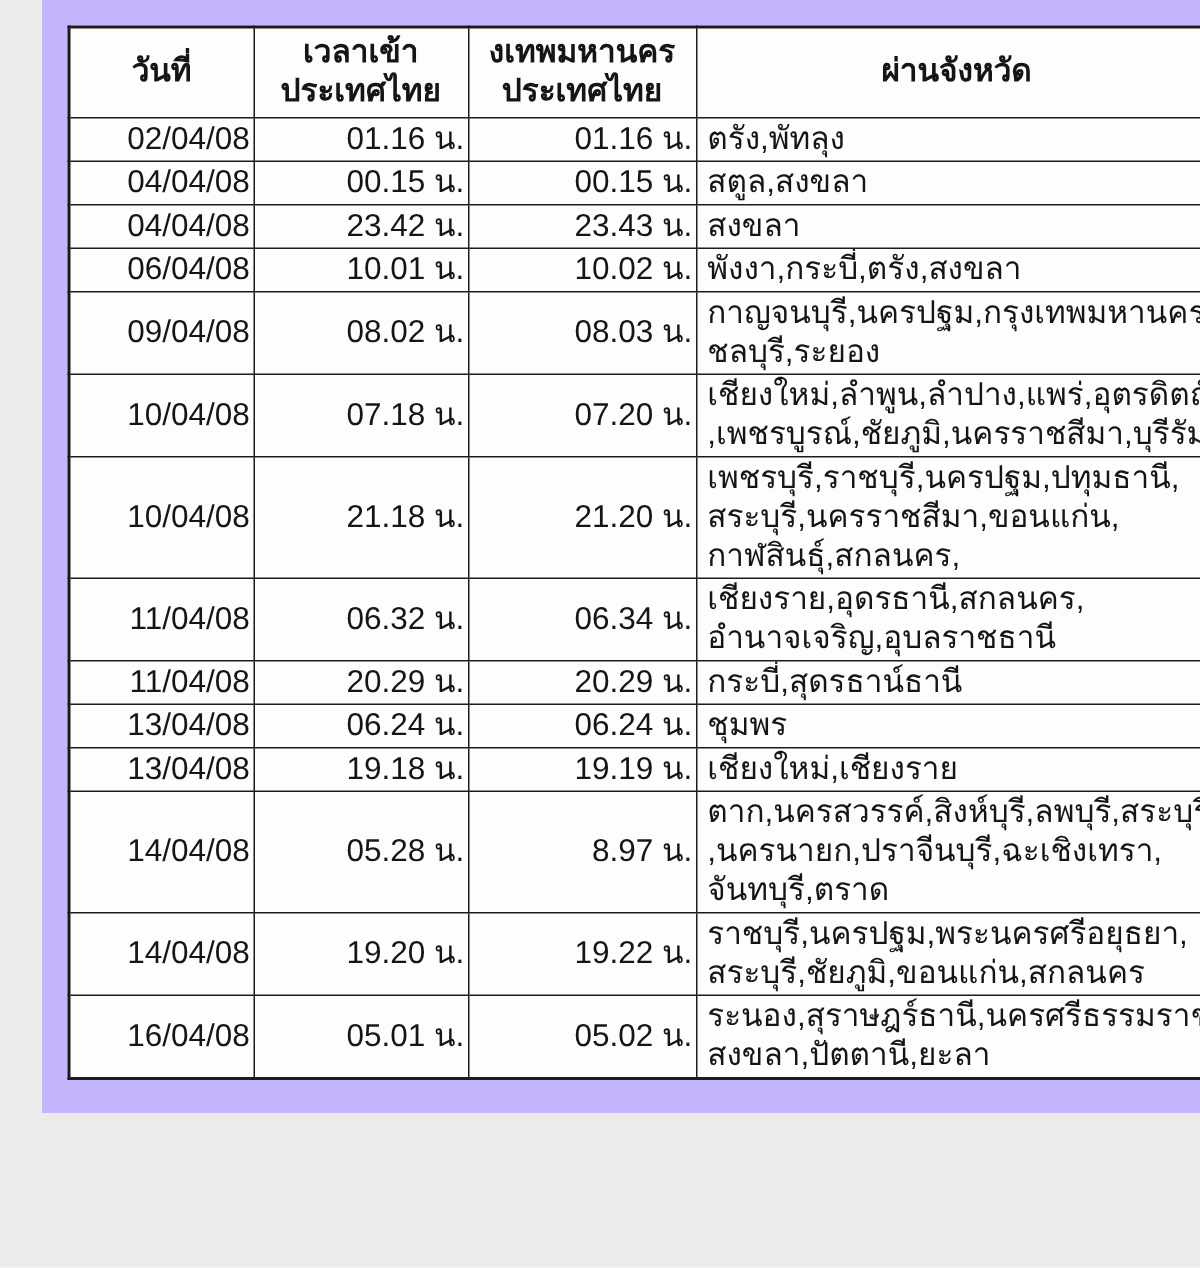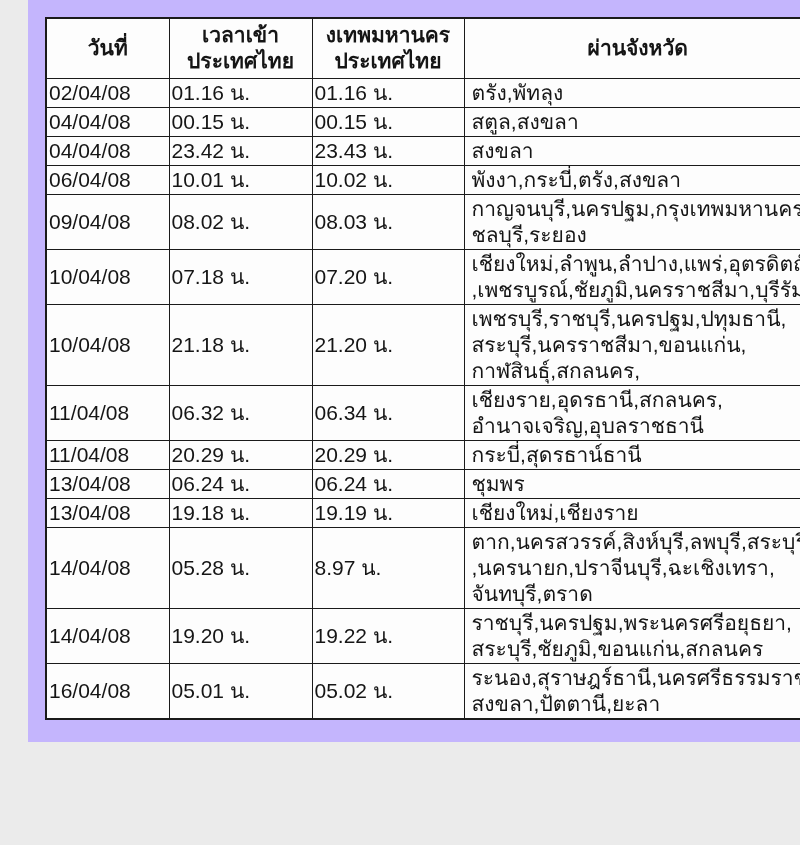--- a/index.html
+++ b/index.html
@@ -38,21 +38,21 @@
     overflow: hidden;
   }
   th {
     font-weight: bold;
     text-align: center;
     padding: 3px 2px 4px 2px;
   }
   td {
     padding: 1px 2px;
   }
-  td.center { text-align: left; }
+  td.center { text-align: right; }
   td.provinces {
     text-align: left;
     padding-left: 7px;
     padding-right: 15px;
   }
 </style>
 </head>
 <body>
 
 <div class="page">

